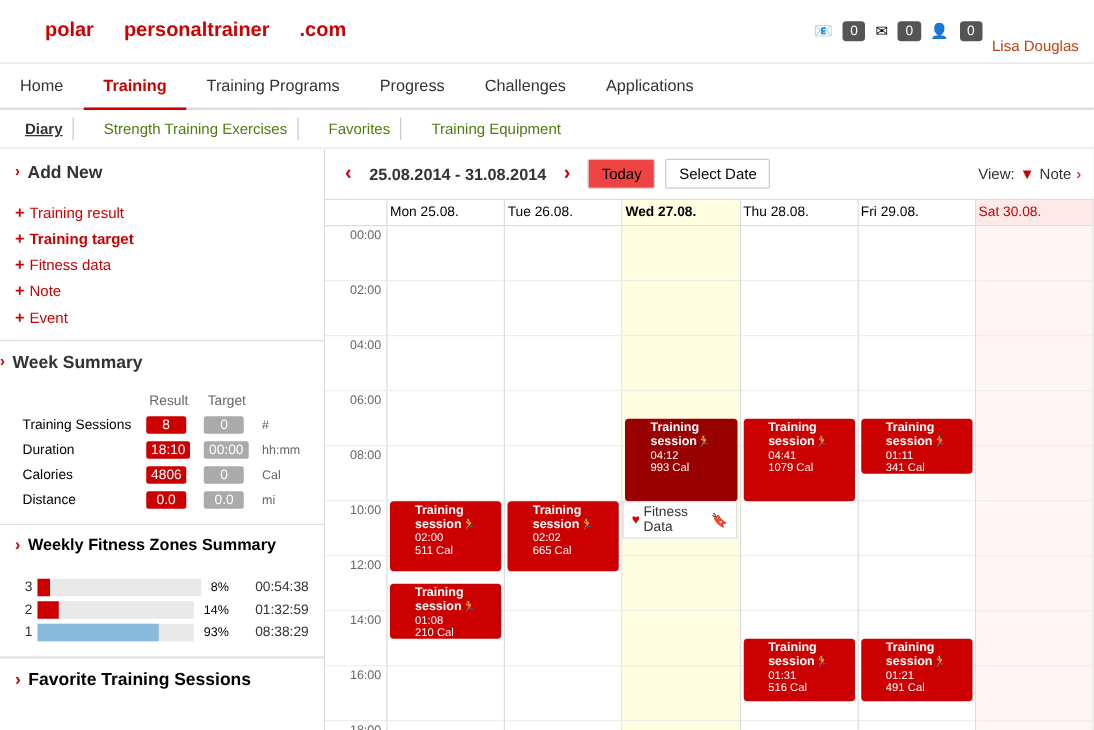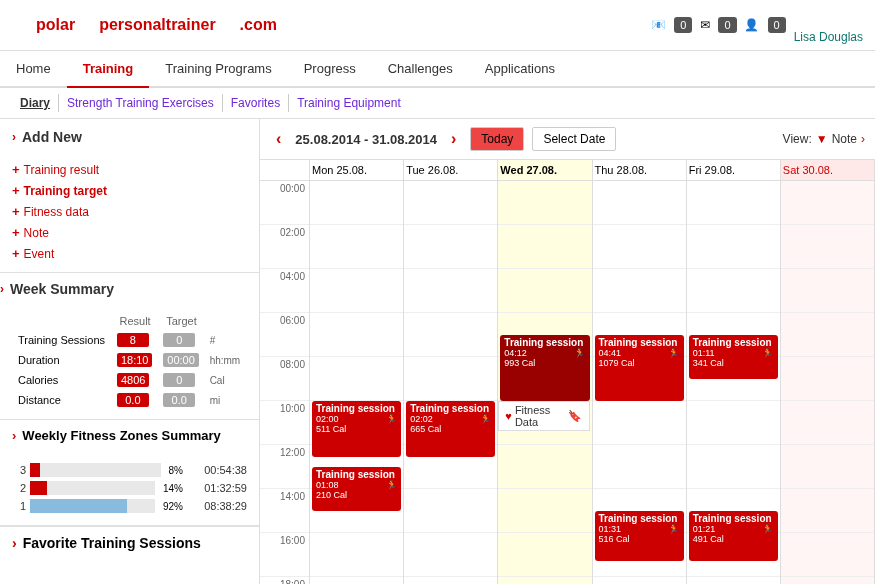--- a/index.html
+++ b/index.html
@@ -4,30 +4,30 @@
   <style>
     * { box-sizing: border-box; margin: 0; padding: 0; }
     body { font-family: Arial, sans-serif; font-size: 12px; background: #f0f0f0; width: 875px; }
 
     
     .header { background: white; border-bottom: 1px solid #ddd; padding: 6px 12px; display: flex; align-items: center; justify-content: space-between; }
     .logo { font-size: 16px; color: #333; }
     .logo span { color: #cc0000; font-weight: bold; margin-left: 24px; }
     .header-icons { display: flex; align-items: center; gap: 8px; }
     .icon-badge { display: flex; align-items: center; background: #555; color: white; border-radius: 3px; padding: 2px 6px; font-size: 11px; gap: 3px; }
-    .user-name { font-size: 12px; color: #0f766e; margin-top: 24px; }
+    .user-name { font-size: 12px; color: #c2410c; margin-top: 24px; }
 
     
     .nav { background: white; border-bottom: 2px solid #ddd; display: flex; }
     .nav-item { padding: 10px 16px; cursor: pointer; color: #333; font-size: 13px; border-bottom: 2px solid transparent; margin-bottom: -2px; }
     .nav-item.active { color: #cc0000; border-bottom: 2px solid #cc0000; font-weight: bold; }
 
     
-    .subnav { background: white; border-bottom: 1px solid #ddd; padding: 6px 12px; display: flex; gap: 0; }
-    .subnav-item { padding: 2px 8px; color: #6d28d9; font-size: 12px; cursor: pointer; border-right: 1px solid #ccc; }
+    .subnav { background: white; border-bottom: 1px solid #ddd; padding: 6px 12px; display: flex; gap: 16px; }
+    .subnav-item { padding: 2px 8px; color: #4d7c0f; font-size: 12px; cursor: pointer; border-right: 1px solid #ccc; }
     .subnav-item:last-child { border-right: none; }
     .subnav-item.active { color: #333; font-weight: bold; text-decoration: underline; }
 
     
     .main { display: flex; background: #f0f0f0; min-height: 520px; }
 
     
     .sidebar { width: 260px; min-width: 260px; background: white; border-right: 1px solid #ddd; padding-bottom: 10px; }
     .sidebar-section { border-bottom: 1px solid #e0e0e0; }
     .sidebar-header { display: flex; align-items: center; padding: 10px 12px; cursor: pointer; color: #333; font-size: 14px; font-weight: bold; }
@@ -80,21 +80,21 @@
     .day-col.weekend { background: #ffe8e8; color: #cc0000; }
 
     .cal-body { display: flex; overflow-y: auto; max-height: 440px; }
     .time-labels { width: 50px; min-width: 50px; border-right: 1px solid #ddd; }
     .time-slot { height: 44px; border-bottom: 1px solid #eee; display: flex; align-items: flex-start; justify-content: flex-end; padding: 2px 4px 0 0; font-size: 10px; color: #666; }
     .days-grid { display: flex; flex: 1; }
     .day-events { flex: 1; border-right: 1px solid #ddd; position: relative; }
     .day-slot { height: 44px; border-bottom: 1px solid #eee; }
 
     
-    .event { position: absolute; left: 2px; right: 2px; border-radius: 3px; padding: 2px 4px; font-size: 10px; color: white; cursor: pointer; overflow: hidden; }
+    .event { position: absolute; left: 2px; right: 2px; border-radius: 3px; padding: 2px 20px; font-size: 10px; color: white; cursor: pointer; overflow: hidden; }
     .event.red { background: #cc0000; }
     .event.dark-red { background: #990000; }
     .event-title { font-weight: bold; font-size: 10px; }
     .event-time { font-size: 9px; }
     .event-cal { font-size: 9px; }
     .event-icon { float: right; font-size: 9px; }
 
     
     .fitness-data-box { position: absolute; right: 2px; top: 0; background: white; border: 1px solid #ddd; padding: 2px 6px; font-size: 11px; color: #333; cursor: pointer; display: flex; align-items: center; gap: 3px; }
     .fitness-data-box .heart { color: #cc0000; }
@@ -230,21 +230,21 @@
             <div class="zone-bar z2" style="width:14%"></div>
           </div>
           <span style="font-size:10px;margin-right:4px;">14%</span>
           <span class="zone-time">01:32:59</span>
         </div>
         <div class="zone-row">
           <span class="zone-num">1</span>
           <div class="zone-bar-container">
             <div class="zone-bar z1" style="width:78%"></div>
           </div>
-          <span style="font-size:10px;margin-right:4px;">92%</span>
+          <span style="font-size:10px;margin-right:4px;">93%</span>
           <span class="zone-time">08:38:29</span>
         </div>
       </div>
     </div>
 
     <div class="favorite-section">
       <div class="favorite-header">
         <span class="chevron" style="color:#cc0000;margin-right:6px;">›</span>
         <span>Favorite Training Sessions</span>
       </div>

